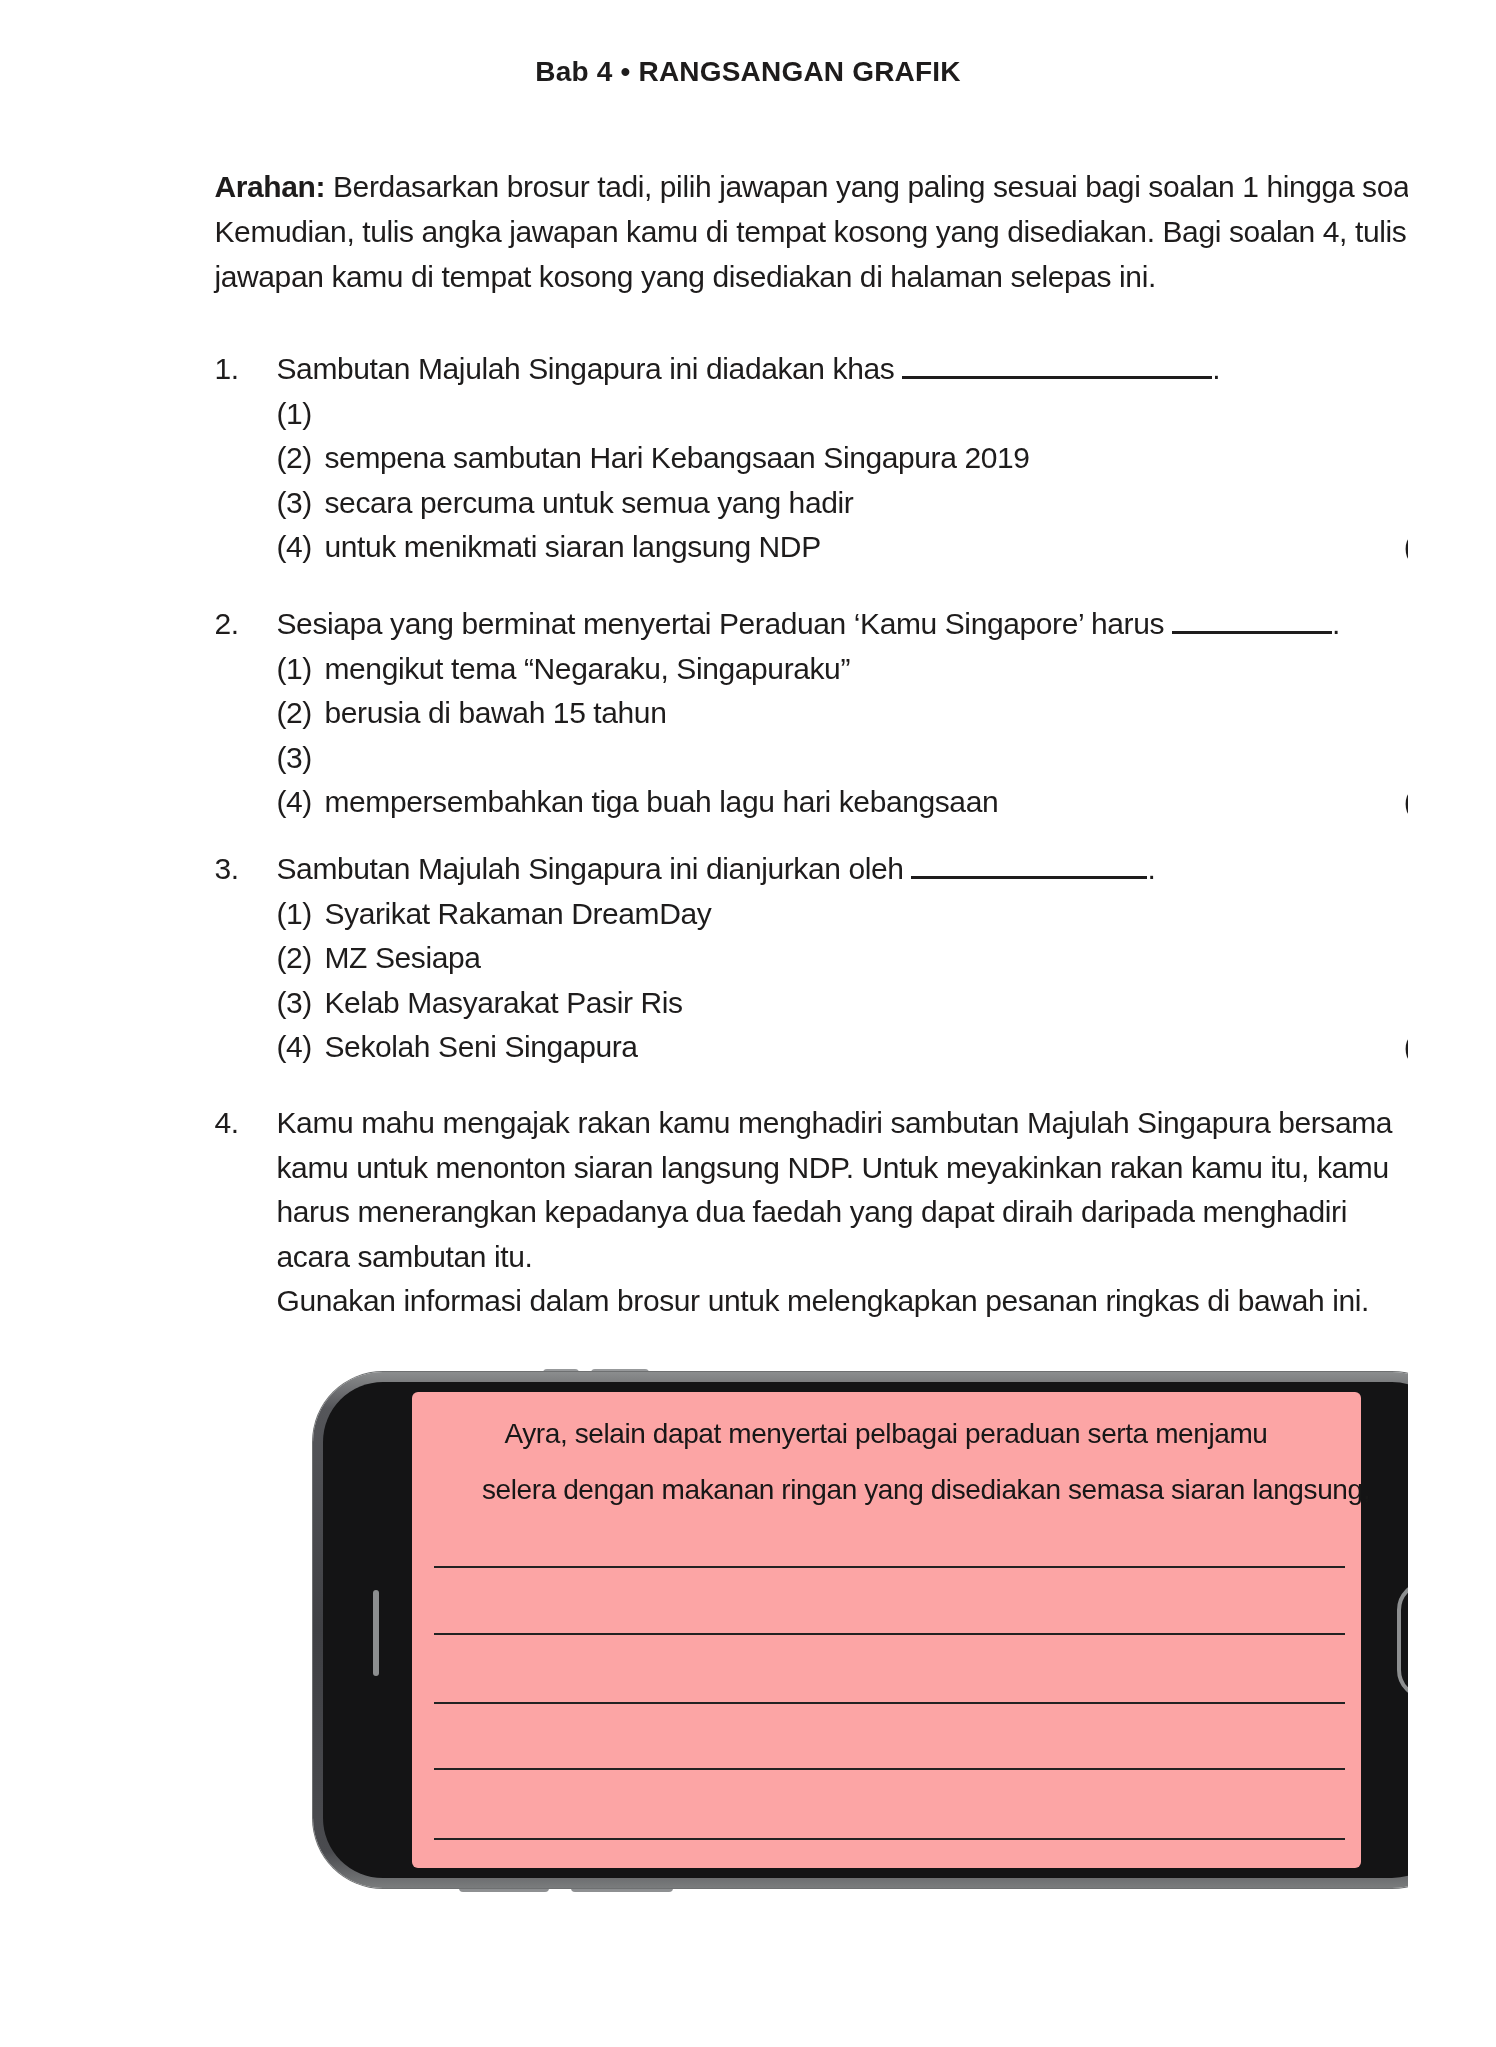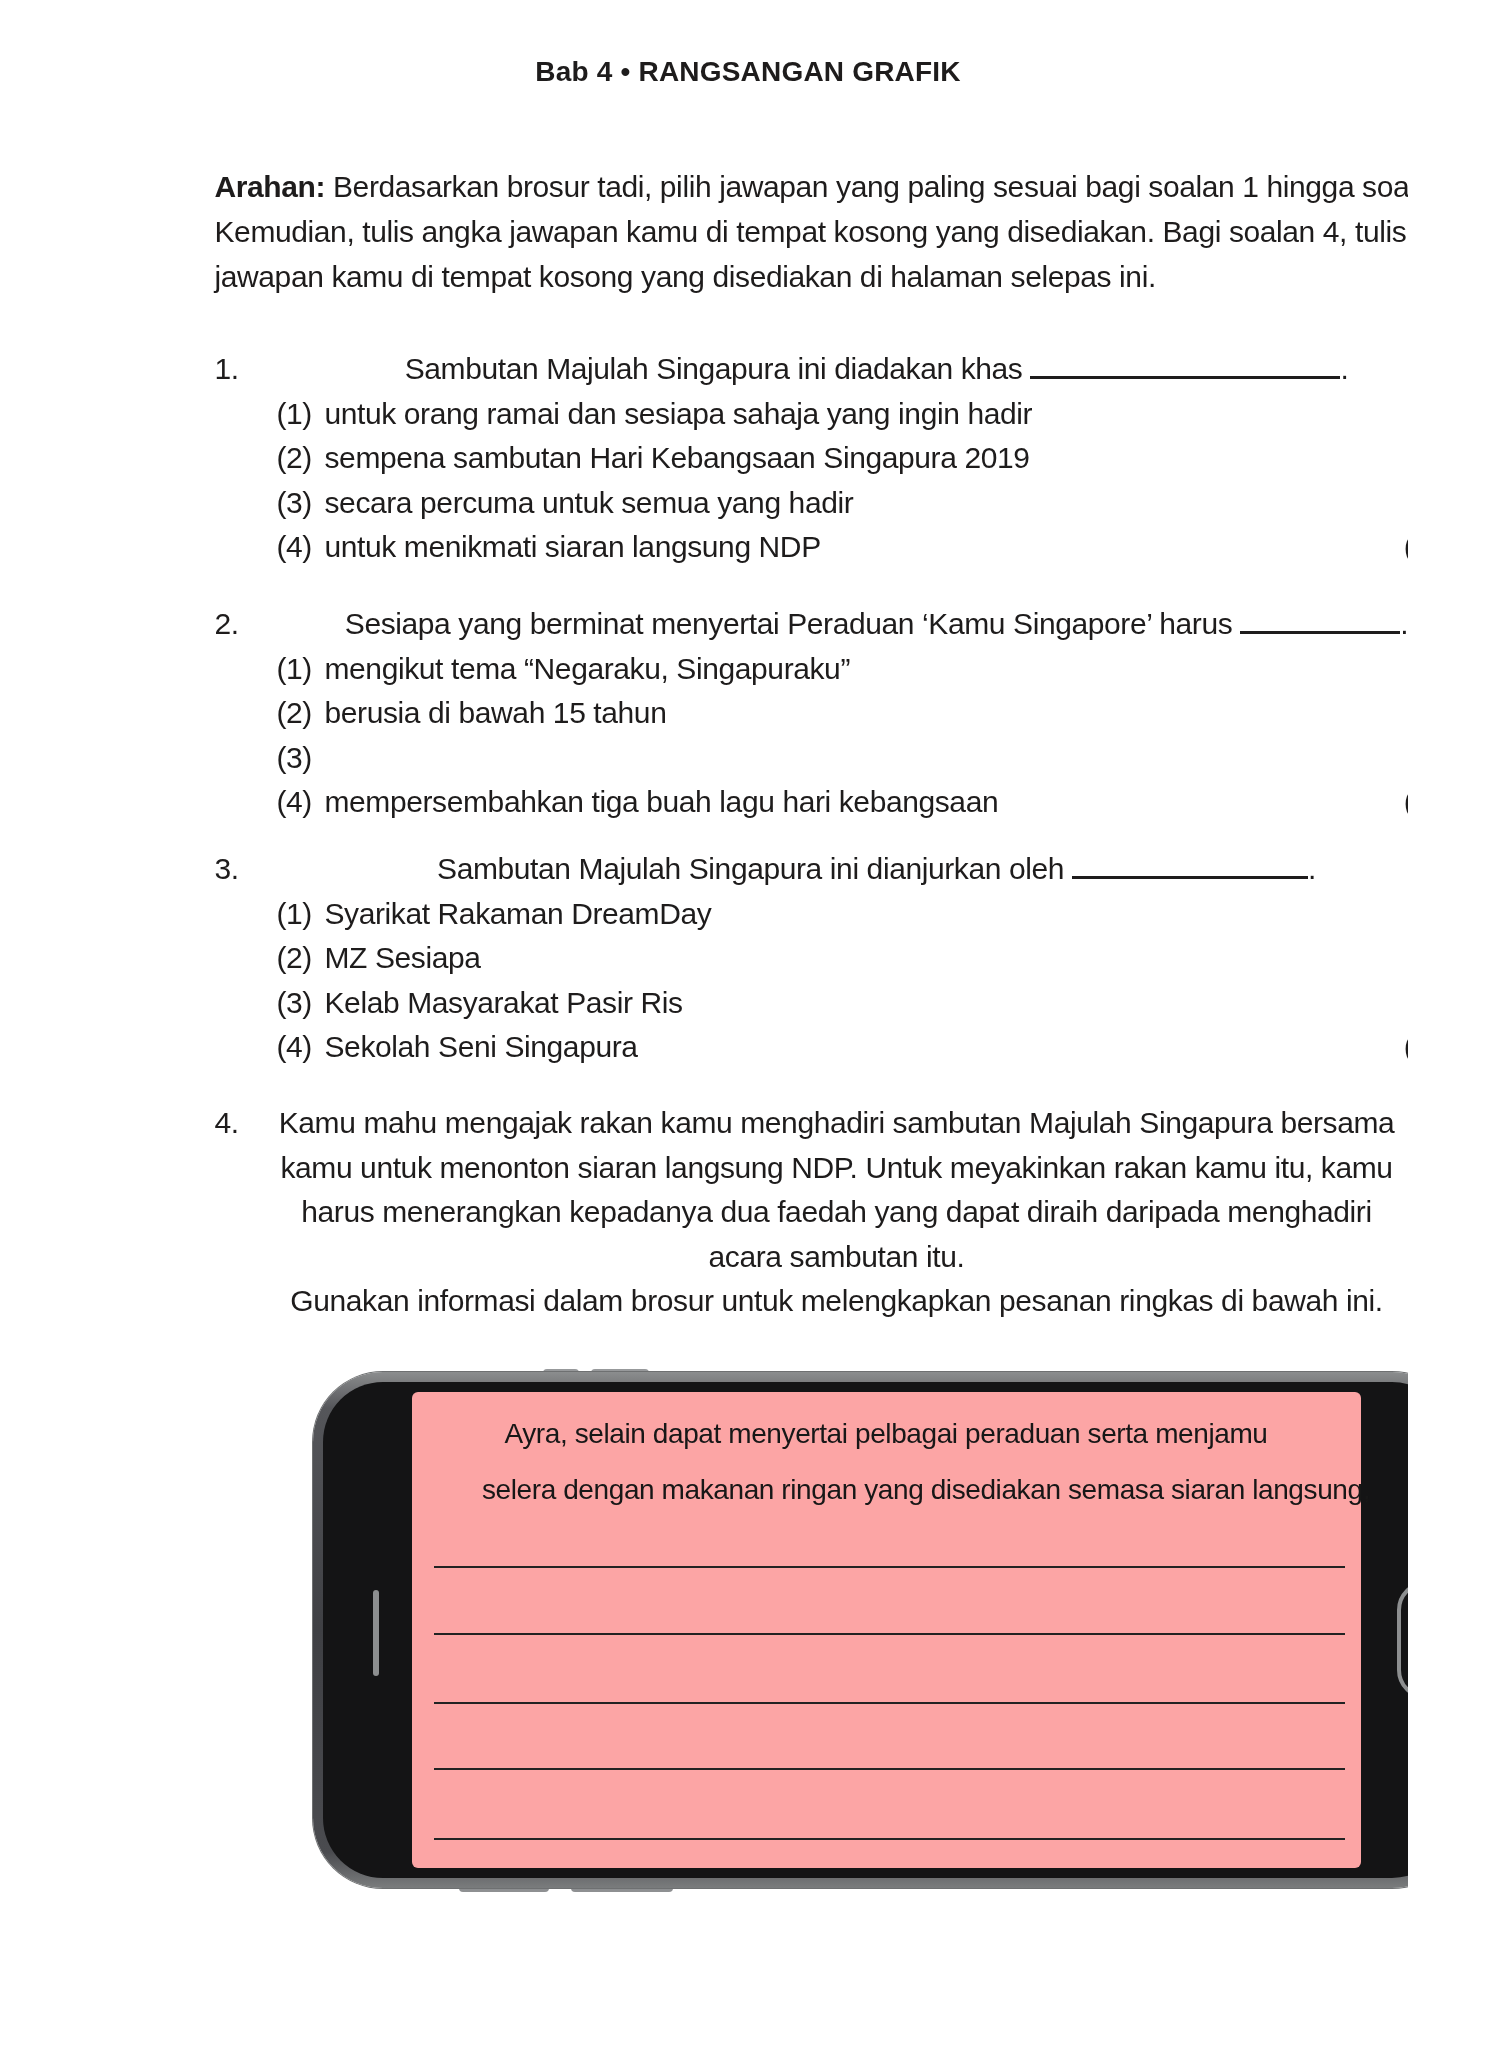--- a/index.html
+++ b/index.html
@@ -16,21 +16,21 @@
     position:absolute; left:126px; top:164px; width:1268px;
     font-size:30px; line-height:45px; letter-spacing:-0.4px;
   }
   .instructions .bold { font-weight:bold; }
   .question {
     position:absolute; left:126px; width:1262px;
     font-size:30px; line-height:44.5px; letter-spacing:-0.4px;
   }
   .q-row { display:flex; }
   .q-num { width:62px; flex:0 0 62px; }
-  .q-stem { flex:1;text-align:center; }
+  .q-stem { flex:1; }
   .options { margin-left:62px; }
   .opt { display:flex; position:relative; }
   .opt-label { width:48px; flex:0 0 48px; }
   .blank {
     display:inline-block; height:0.78em;
     border-bottom:3px solid #1e1c1c;
   }
   .bracket { position:absolute; right:14px; top:0; }
   .q-paragraph { width:1120px; }
   
@@ -80,21 +80,20 @@
   <div class="instructions"><span class="bold">Arahan:</span><span> Berdasarkan brosur tadi, pilih jawapan yang paling sesuai bagi soalan 1 hingga soalan 3. Kemudian, tulis angka jawapan kamu di tempat kosong yang disediakan. Bagi soalan 4, tulis jawapan kamu di tempat kosong yang disediakan di halaman selepas ini.</span></div>
 
   <div class="question" style="top:347px;">
     <div class="q-row">
       <div class="q-num">1.</div>
       <div class="q-stem"><span>Sambutan Majulah Singapura ini diadakan khas </span><span class="blank" style="width:310px;"></span><span>.</span></div>
     </div>
     <div class="options">
       <div class="opt">
           <span class="opt-label">(1)</span>
-          <span>untuk orang ramai dan sesiapa sahaja yang ingin hadir</span>
         </div>
       <div class="opt">
           <span class="opt-label">(2)</span>
           <span>sempena sambutan Hari Kebangsaan Singapura 2019</span>
         </div>
       <div class="opt">
           <span class="opt-label">(3)</span>
           <span>secara percuma untuk semua yang hadir</span>
         </div>
       <div class="opt">

